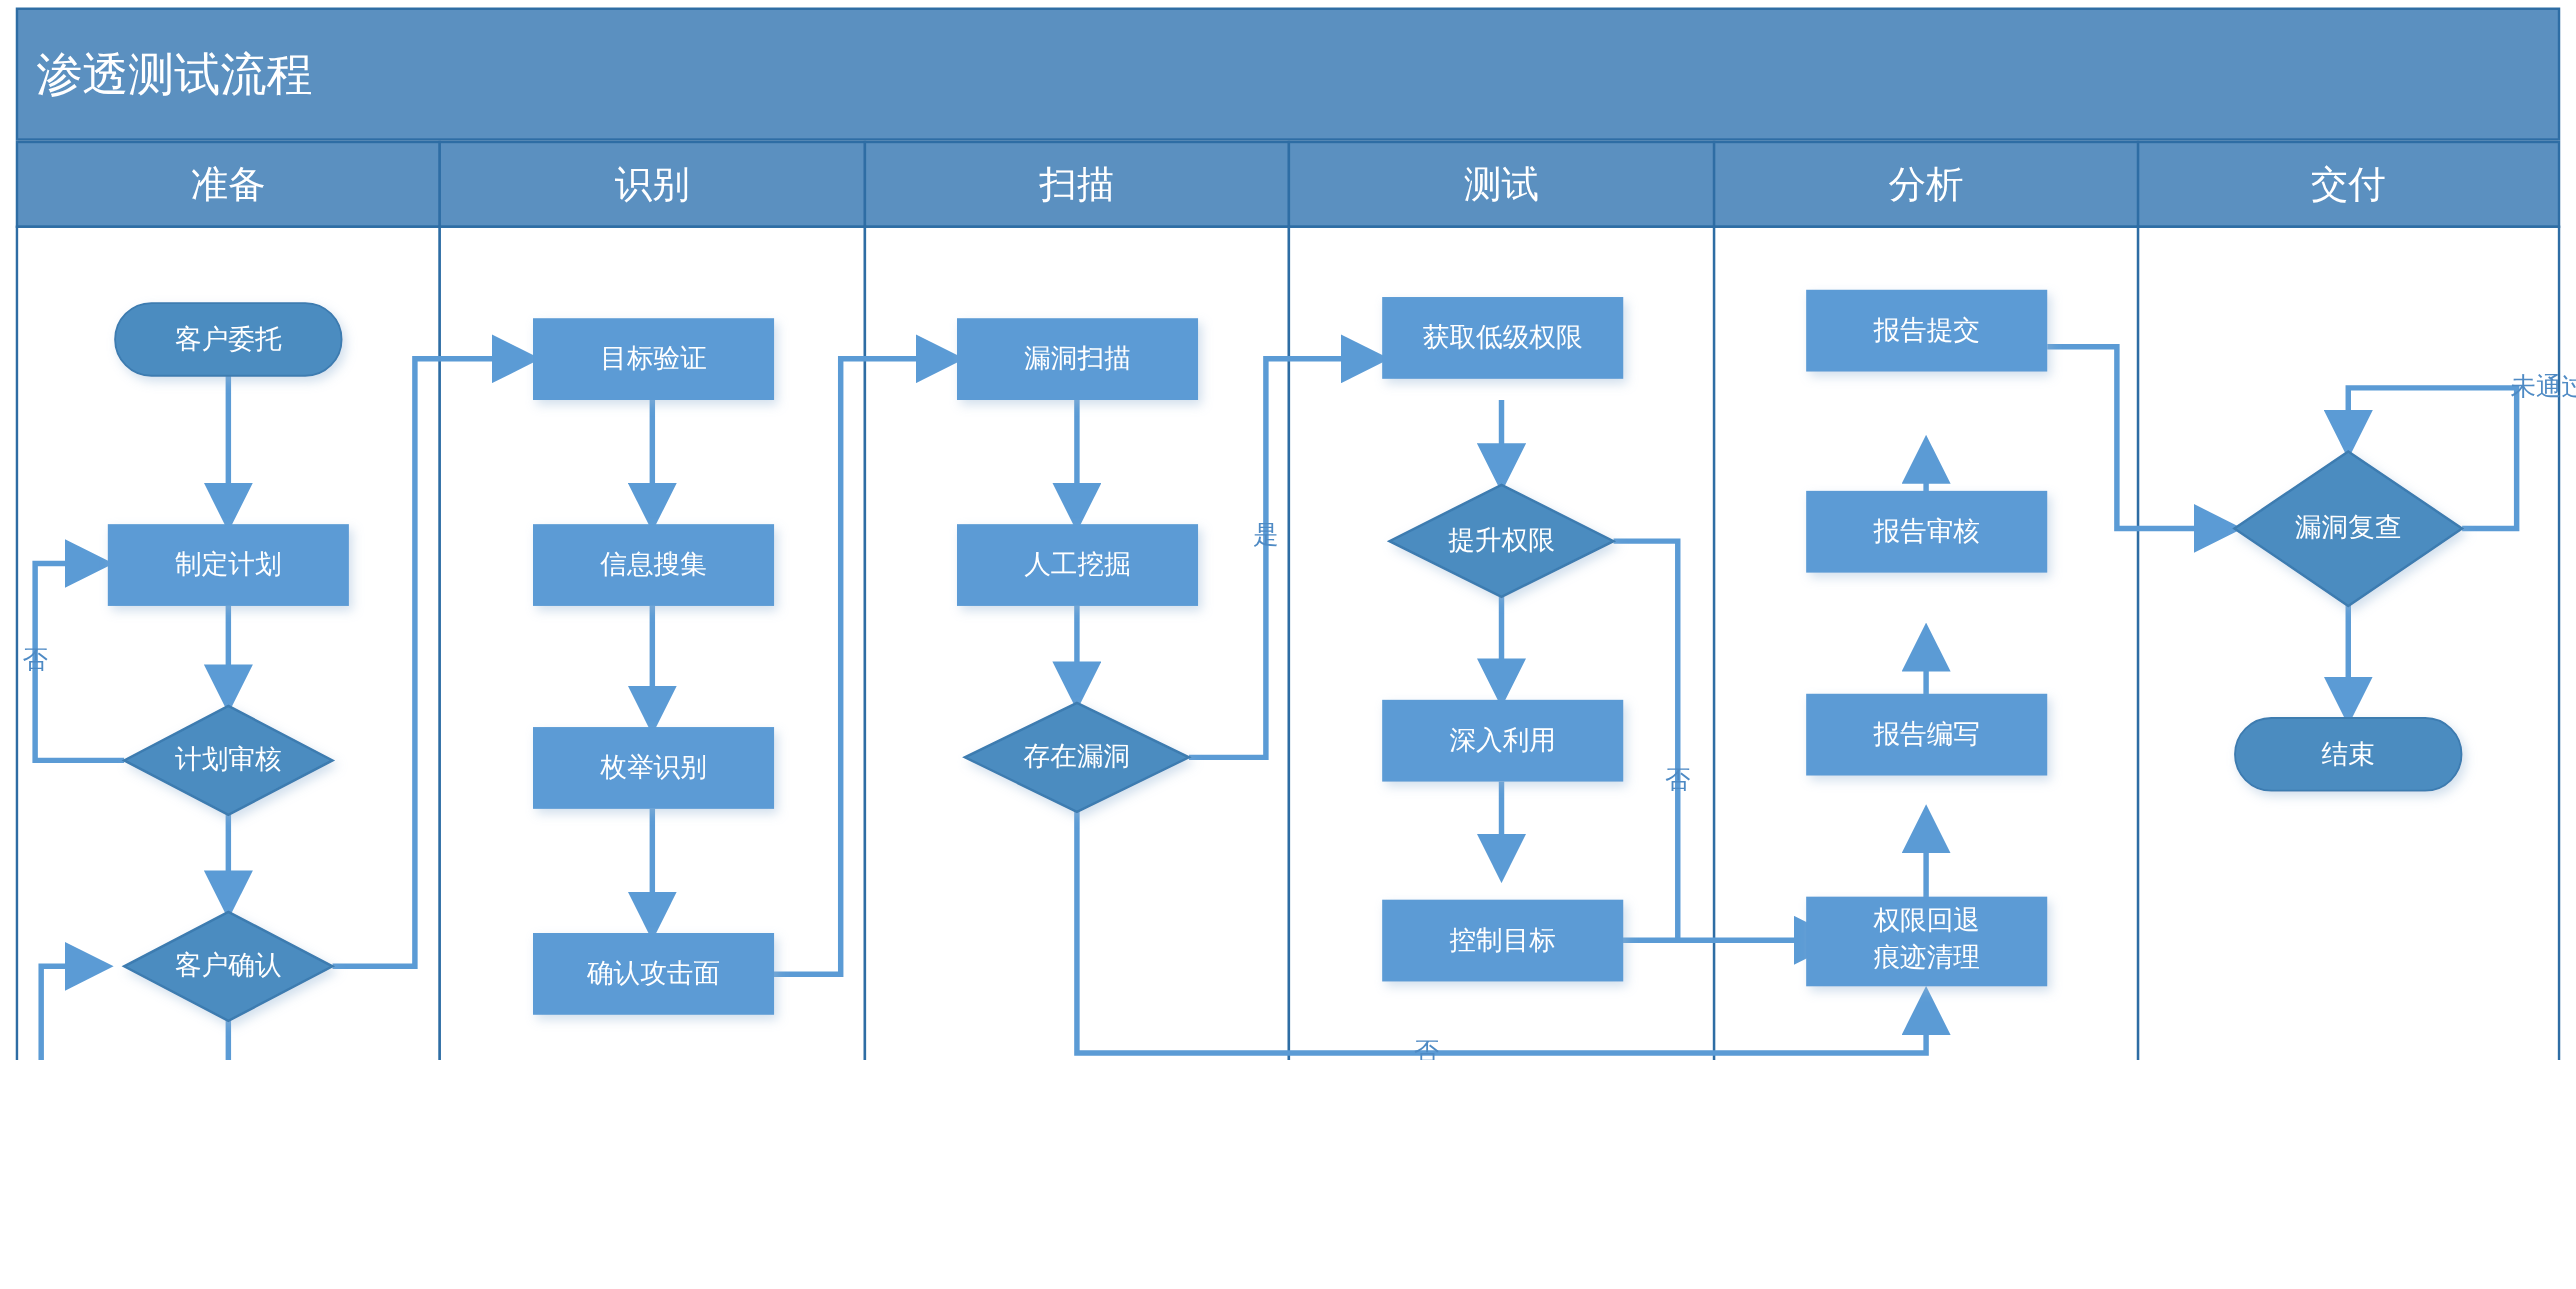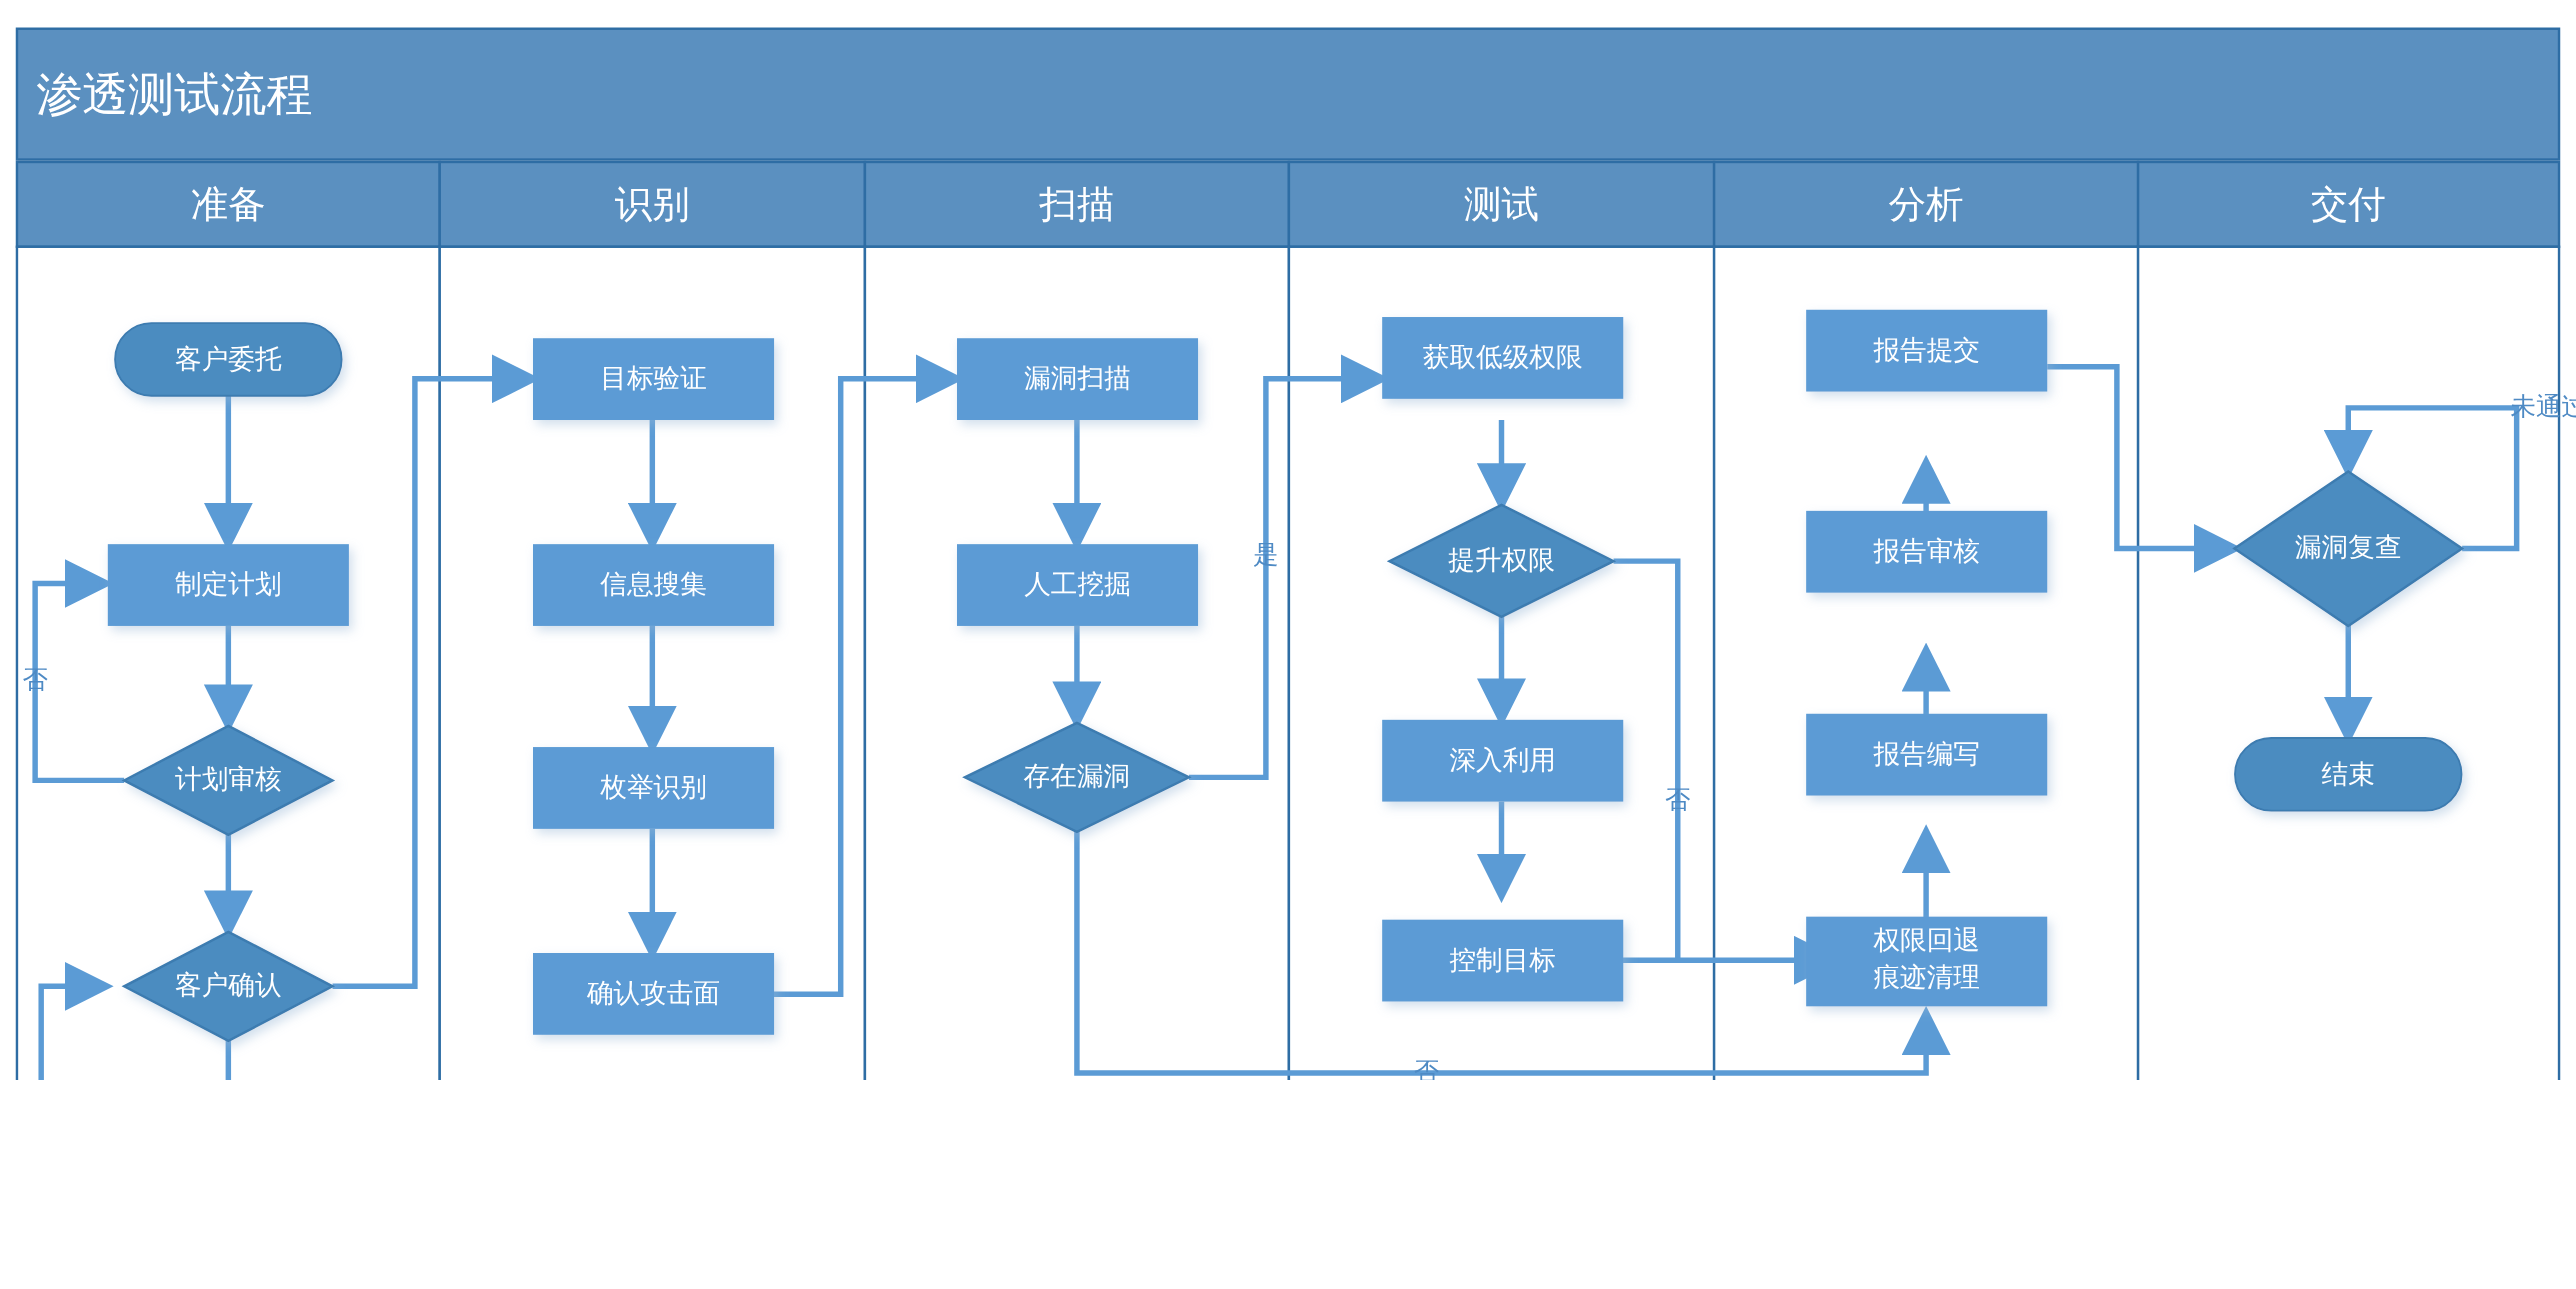--- a/index.html
+++ b/index.html
@@ -1,18 +1,18 @@
 <!DOCTYPE html>
 <html style="font-size:9.7px"><head>
 <meta charset="utf-8">
 <title>渗透测试流程</title>
 <style>
   html,body{margin:0;padding:0;background:#ffffff;}
   body{font-family:"Liberation Sans","DejaVu Sans",sans-serif;}
-  #stage{position:relative;width:2576px;height:1060px;background:#ffffff;overflow:hidden;margin-top:20px;}
+  #stage{position:relative;width:2576px;height:1060px;background:#ffffff;overflow:hidden;}
   #flowsvg{position:absolute;left:0;top:0;width:2576px;height:1290px;}
   .lane-title-txt{font-size:62px;fill:#ffffff;}
   .diagram-title-txt{font-size:76px;fill:#ffffff;}
   .node-txt{font-size:44px;fill:#ffffff;}
   .edge-lbl{font-size:42px;fill:#4e8ac4;}
 </style>
 </head>
 <body>
 
 <div id="stage">

